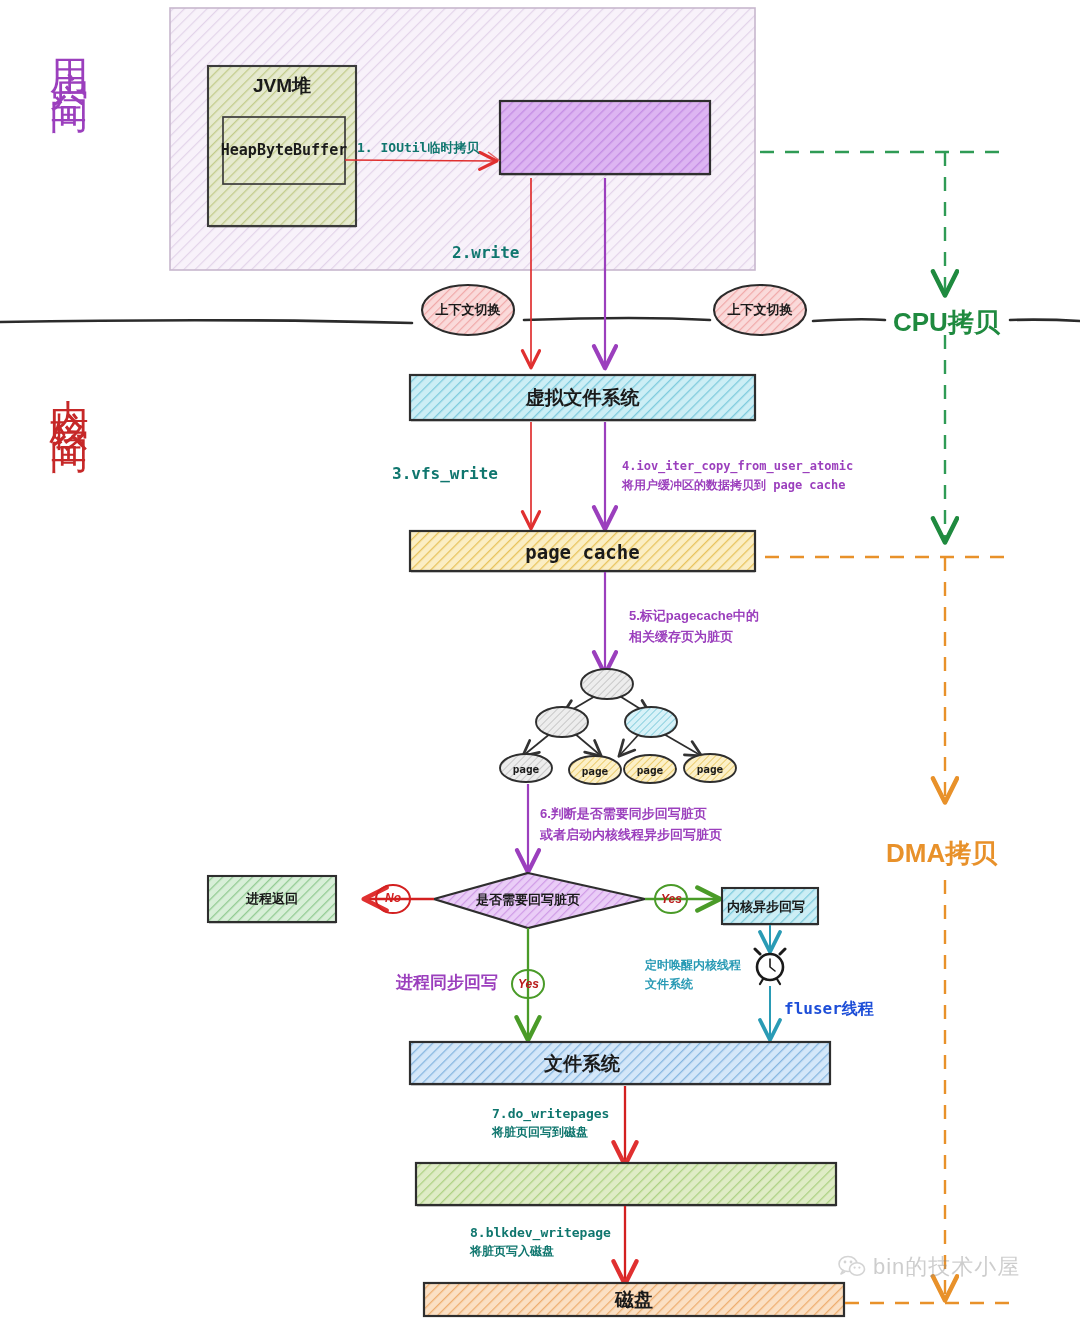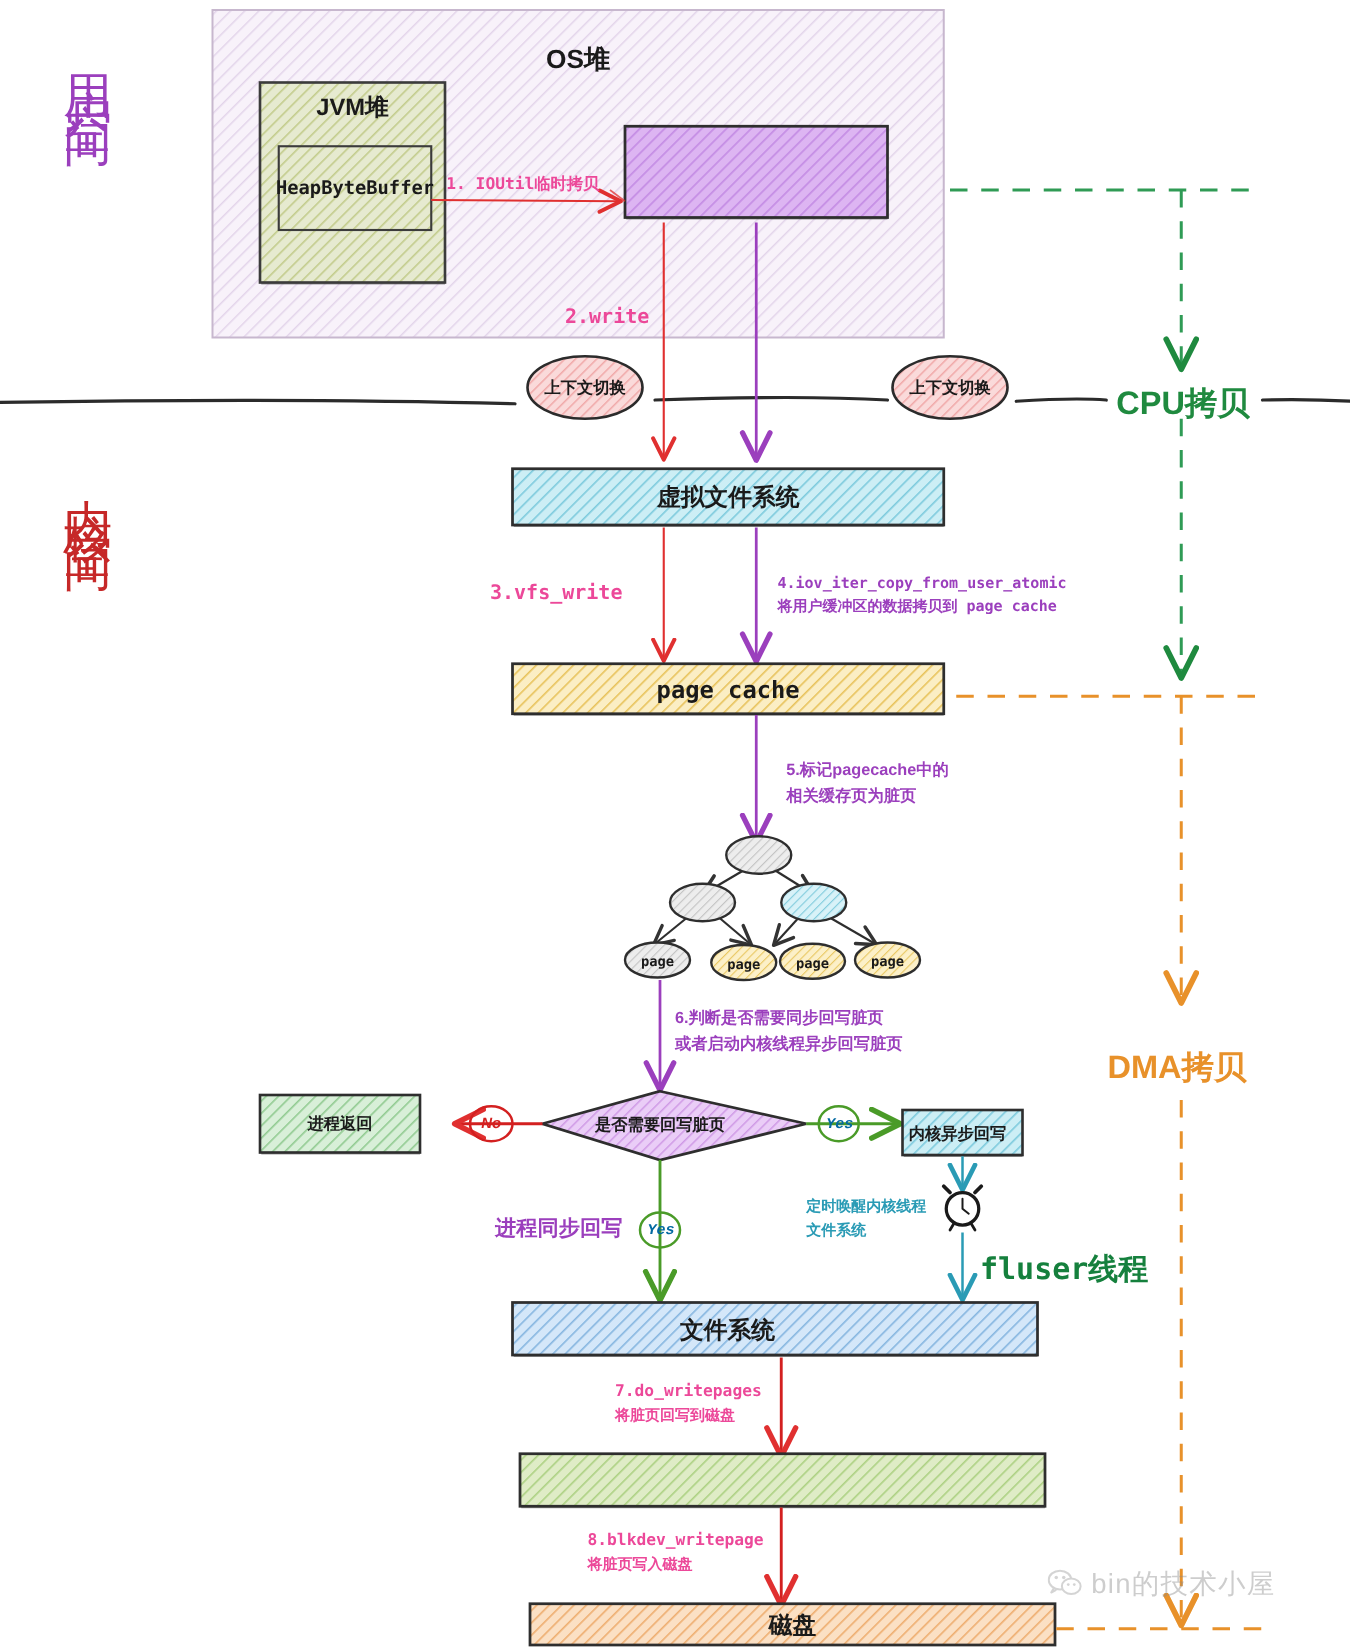--- a/index.html
+++ b/index.html
@@ -25,31 +25,31 @@
   .t-hbb{font-size:15px;font-weight:700;}
   .t-dbb{font-size:17px;font-weight:700;}
   .t-band{font-size:19px;font-weight:700;}
   .t-pagecache{font-size:19px;font-weight:700;}
   .t-ctx{font-size:13px;font-weight:700;}
   .t-page{font-size:11px;font-weight:700;}
   .t-diamond{font-size:13px;font-weight:700;}
   .t-small{font-size:13px;font-weight:700;}
 
   .ann{position:absolute;pointer-events:none;font-weight:700;line-height:1.35;}
-  .ann-red{color:#ec4899;}
+  .ann-red{color:#0f766e;}
   .ann-purple{color:#9b3fbd;}
   .ann-teal{color:#2a9bb5;}
 
   .big-cpu{font-size:26px;font-weight:700;color:#1f8a3f;}
   .big-dma{font-size:26px;font-weight:700;color:#e8912a;}
-  .fluser{font-size:24px;font-weight:700;color:#15803d;
+  .fluser{font-size:16px;font-weight:700;color:#1d4ed8;
           font-family:"DejaVu Sans Mono","Liberation Mono",monospace;}
   .yn{font-size:12px;font-style:italic;font-weight:700;}
   .yn-no{color:#d32020;}
-  .yn-yes{color:#0369a1;font-family:Liberation Mono, monospace;}
+  .yn-yes{color:#b91c1c;}
 
   #watermark{position:absolute;left:838px;top:1252px;display:flex;
              align-items:center;gap:7px;opacity:.42;pointer-events:none;}
   #watermark .wmtext{font-size:22px;color:#8a8a8a;letter-spacing:1px;}
 </style>
 </head>
 <body>
 
 <div id="stage">
 
@@ -271,21 +271,20 @@
       <path d="M945 557 L945 800" stroke="#e8912a" stroke-width="2.4" fill="none" stroke-dasharray="14 11" marker-end="url(#arrOrange)"></path>
       <path d="M945 880 L945 1298" stroke="#e8912a" stroke-width="2.4" fill="none" stroke-dasharray="14 11" marker-end="url(#arrOrange)"></path>
       <path d="M845 1303 L1010 1303" stroke="#e8912a" stroke-width="2.4" fill="none" stroke-dasharray="14 11"></path>
     </g>
 
   </svg>
 
   <div class="lbl sidelabel side-user" style="left:42px;top:28px;">用户空间</div>
   <div class="lbl sidelabel side-kernel" style="left:42px;top:368px;">内核空间</div>
 
-  <div class="boxtext t-osheap" style="left:170px;top:32px;width:585px;height:30px;">OS堆</div>
   <div class="boxtext t-jvmheap" style="left:208px;top:72px;width:148px;height:28px;">JVM堆</div>
   <div class="boxtext t-hbb mono" style="left:223px;top:135px;width:122px;height:30px;">HeapByteBuffer</div>
 
   <div class="boxtext t-ctx" style="left:422px;top:297px;width:92px;height:26px;">上下文切换</div>
   <div class="boxtext t-ctx" style="left:714px;top:297px;width:92px;height:26px;">上下文切换</div>
 
   <div class="boxtext t-band" style="left:410px;top:384px;width:345px;height:28px;">虚拟文件系统</div>
   <div class="boxtext t-pagecache mono" style="left:410px;top:539px;width:345px;height:26px;">page cache</div>
 
   <div class="boxtext t-page mono" style="left:500px;top:761px;width:52px;height:16px;">page</div>

